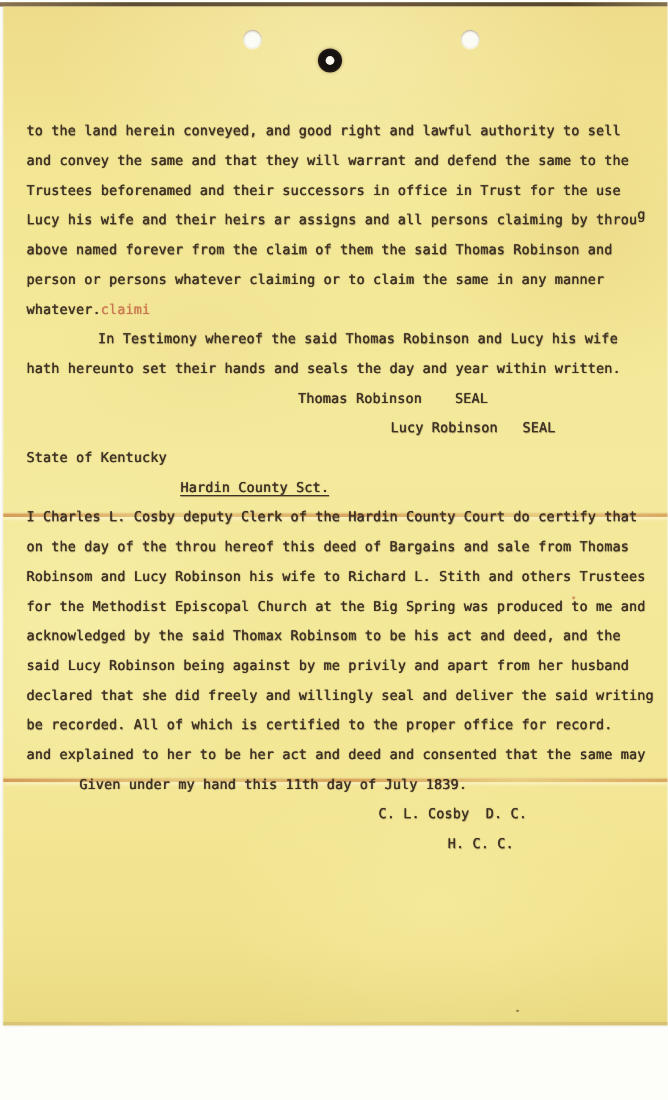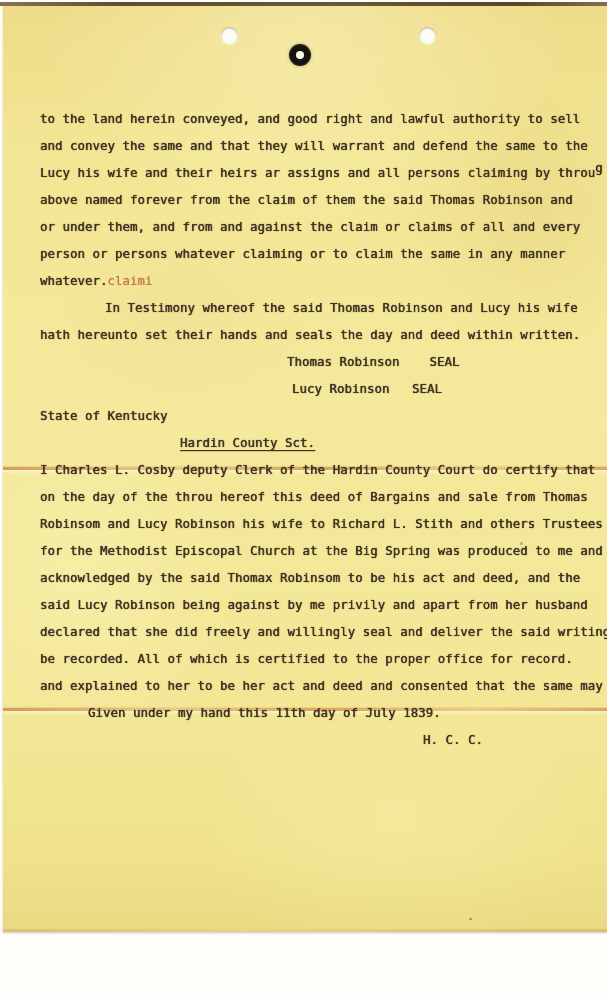--- a/index.html
+++ b/index.html
@@ -56,21 +56,21 @@
     position: absolute; left: 0; right: 0; height: 3px;
     background: linear-gradient(90deg,
       rgba(193,105,42,0.60), rgba(205,135,62,0.28) 28%,
       rgba(196,110,45,0.55) 52%, rgba(212,145,72,0.30) 78%,
       rgba(193,105,42,0.50));
     box-shadow: 0 2px 3px rgba(255,250,220,0.75), 0 -1px 1px rgba(226,196,126,0.55);
   }
 
   
   .doc-text {
-    position: absolute; top: 106px; left: 40px; width: 560px;
+    position: absolute; top: 106px; left: 24px; width: 560px;
     font-size: 12.3px; line-height: 27px;
     color: var(--ink, #3e3224);
     text-shadow: 0 0 0.8px currentColor, 0.4px 0.4px 0.8px rgba(70,50,30,0.55);
     letter-spacing: 0.1px;
   }
   .doc-text .line { height: 27px; white-space: pre; }
   .doc-text .red {
     color: var(--red-ink, #c05a3c);
     opacity: 0.78;
     text-shadow: 0 0 1px currentColor;
@@ -100,37 +100,38 @@
 
     <div class="speck" style="left: 517px; top: 536px; width: 3px; height: 3px; background: rgba(190,90,60,0.55);"></div>
     <div class="speck" style="left: 466px; top: 912px; width: 3px; height: 2px; background: rgba(80,60,35,0.55);"></div>
 
     <div class="paper-bottom-edge"></div>
   </div>
 
   <div class="doc-text">
       <div class="line"><span>to the land herein conveyed, and good right and lawful authority to sell</span></div>
       <div class="line"><span>and convey the same and that they will warrant and defend the same to the</span></div>
+      <div class="line"><span>Trustees beforenamed and their successors in office in Trust for the use</span></div>
       <div class="line"><span>Lucy his wife and their heirs ar assigns and all persons claiming by throu</span><span class="raised">g</span></div>
       <div class="line"><span>above named forever from the claim of them the said Thomas Robinson and</span></div>
-      <div class="line"><span>or under them, and from and against the claim or claims of all and every</span></div>
       <div class="line"><span>person or persons whatever claiming or to claim the same in any manner</span></div>
       <div class="line"><span>whatever.</span><span class="red">claimi</span></div>
       <div class="line" style="margin-left: 65px;"><span>In Testimony whereof the said Thomas Robinson and Lucy his wife</span></div>
-      <div class="line"><span>hath hereunto set their hands and seals the day and deed within written.</span></div>
+      <div class="line"><span>hath hereunto set their hands and seals the day and year within written.</span></div>
       <div class="line" style="margin-left: 247px;"><span>Thomas Robinson    SEAL</span></div>
-      <div class="line" style="margin-left: 252px;"><span>Lucy Robinson   SEAL</span></div>
+      <div class="line" style="margin-left: 252px; text-align: center;"><span>Lucy Robinson   SEAL</span></div>
       <div class="line"><span>State of Kentucky</span></div>
       <div class="line" style="margin-left: 140px;"><span class="underline">Hardin County Sct.</span></div>
       <div class="line"><span>I Charles L. Cosby deputy Clerk of the Hardin County Court do certify that</span></div>
       <div class="line"><span>on the day of the throu hereof this deed of Bargains and sale from Thomas</span></div>
       <div class="line"><span>Robinsom and Lucy Robinson his wife to Richard L. Stith and others Trustees</span></div>
       <div class="line"><span>for the Methodist Episcopal Church at the Big Spring was produced to me and</span></div>
       <div class="line"><span>acknowledged by the said Thomax Robinsom to be his act and deed, and the</span></div>
       <div class="line"><span>said Lucy Robinson being against by me privily and apart from her husband</span></div>
       <div class="line"><span>declared that she did freely and willingly seal and deliver the said writing</span></div>
       <div class="line"><span>be recorded. All of which is certified to the proper office for record.</span></div>
       <div class="line"><span>and explained to her to be her act and deed and consented that the same may</span></div>
       <div class="line" style="margin-left: 48px;"><span>Given under my hand this 11th day of July 1839.</span></div>
+      <div class="line" style="margin-left: 320px;"><span>C. L. Cosby  D. C.</span></div>
       <div class="line" style="margin-left: 383px;"><span>H. C. C.</span></div>
     </div>
 
 </div>
 
 </body></html>

